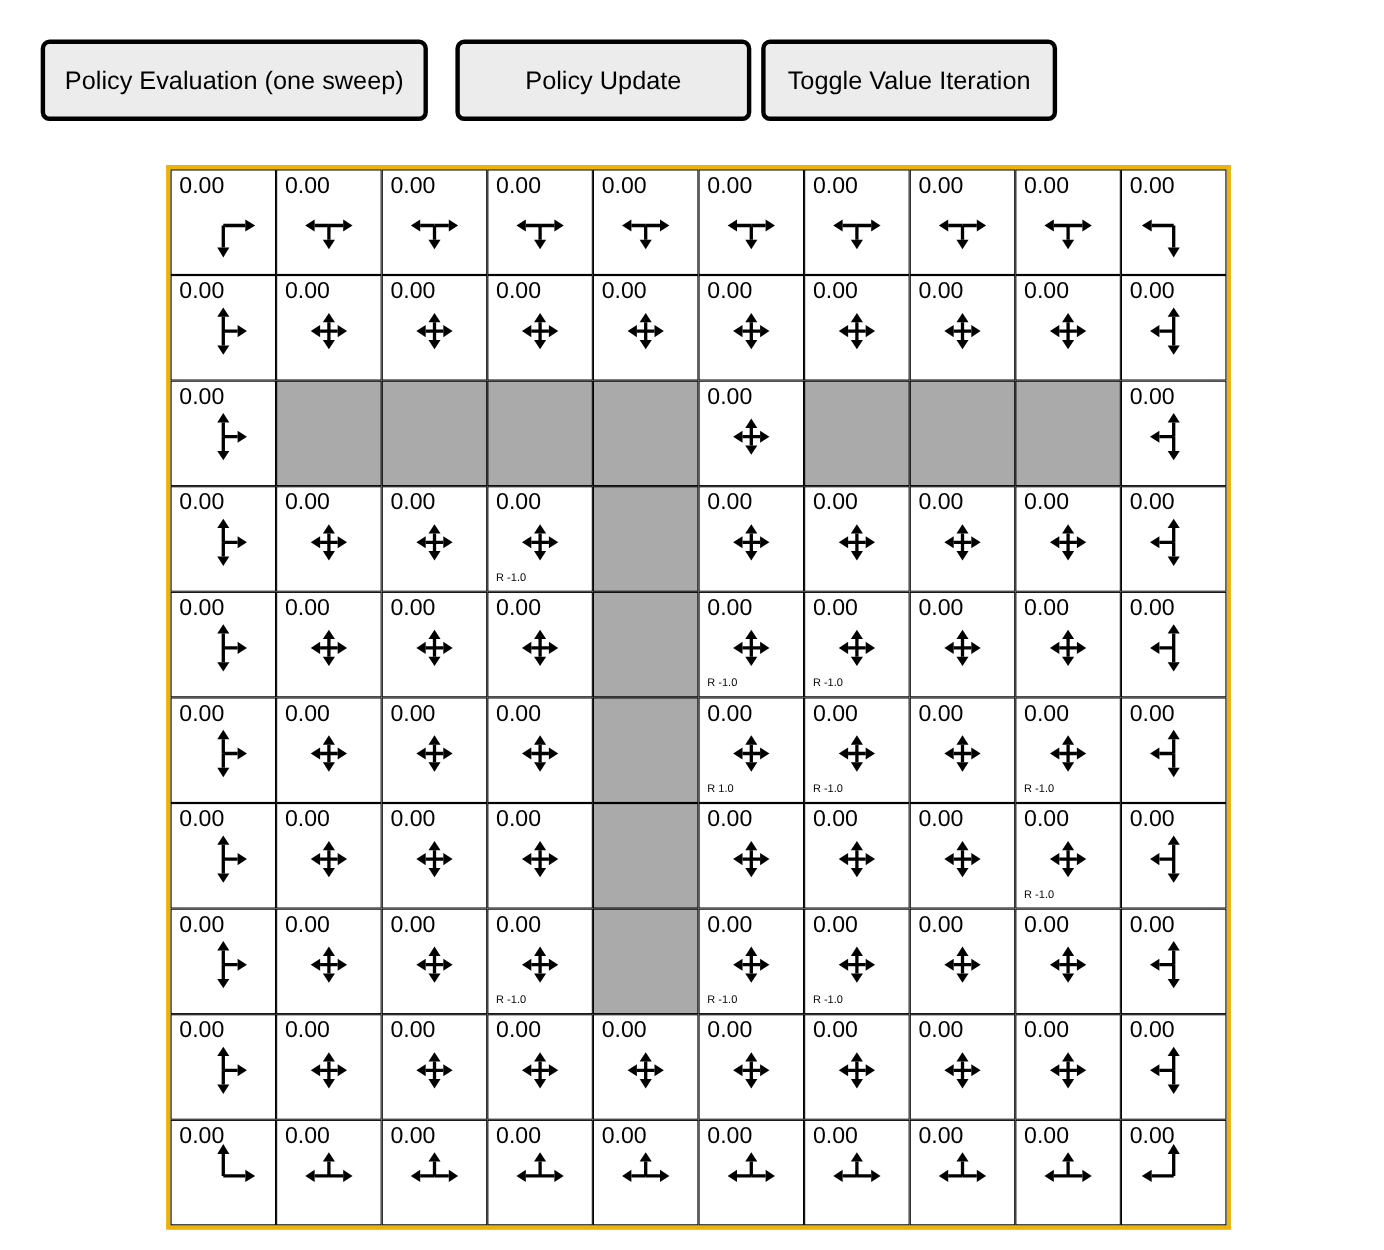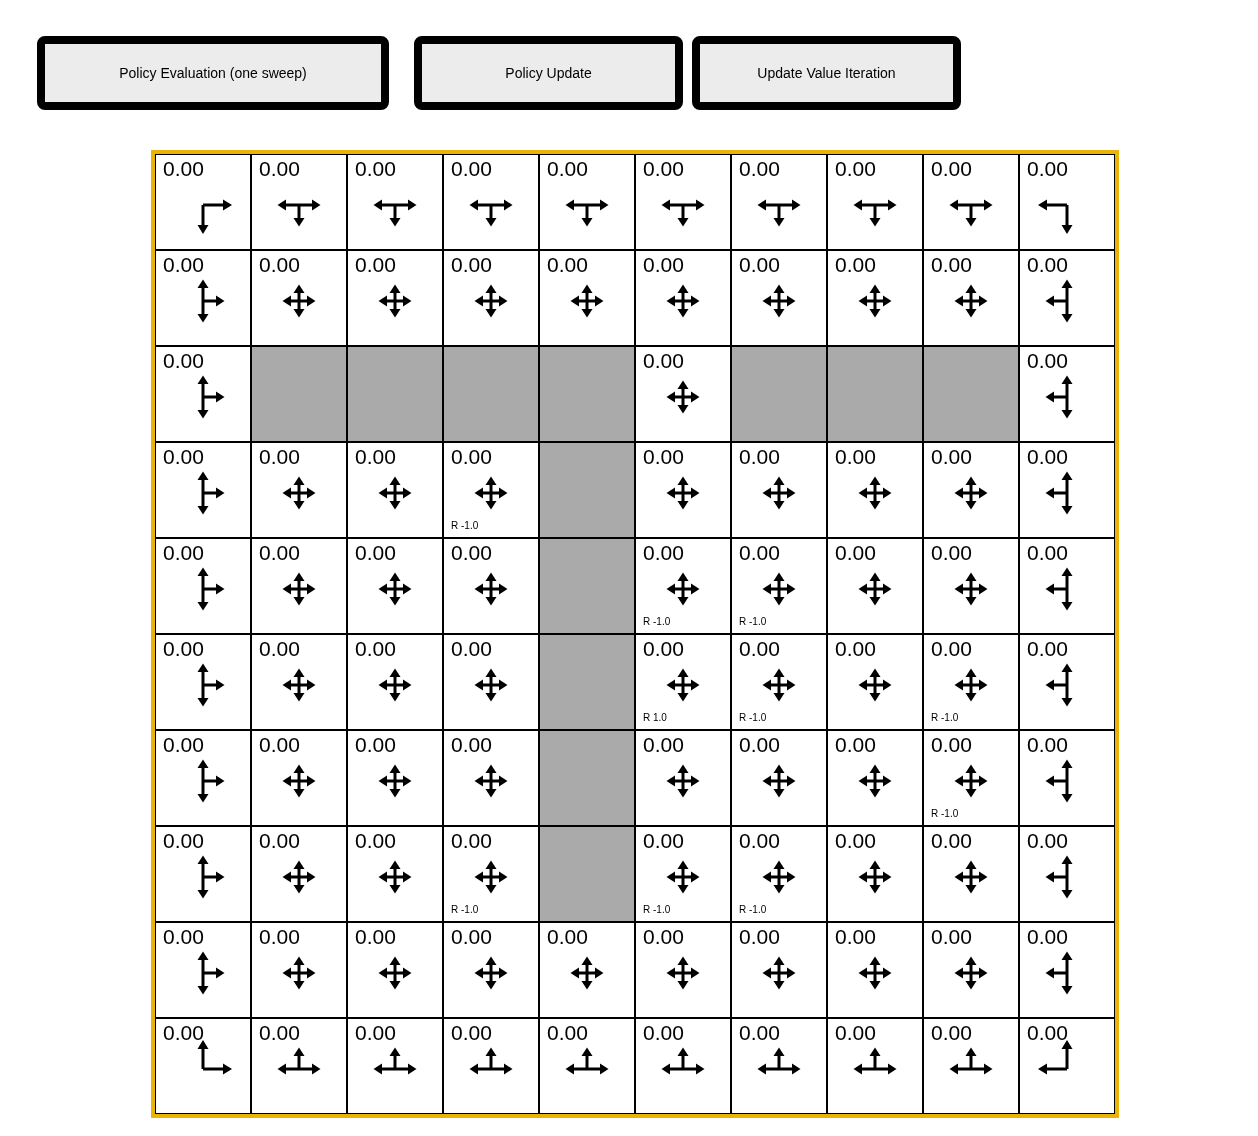--- a/index.html
+++ b/index.html
@@ -15,24 +15,24 @@
   .toolbar {
     position: absolute;
     left: 37px;
     top: 36px;
     display: flex;
     gap: 9px;
   }
   .btn {
     height: 74px;
     background: #ececec;
-    border: 8px solid #000000;
+    border: 4px solid #000000;
     border-radius: 8px;
     font-family: "Liberation Sans", sans-serif;
-    font-size: 14px;
+    font-size: 23px;
     color: #000;
     display: flex;
     align-items: center;
     justify-content: center;
     box-sizing: border-box;
     cursor: pointer;
     padding: 0;
   }
   .btn-1 { width: 352px; }
   .btn-2 { width: 269px; margin-left: 16px; }
@@ -78,21 +78,21 @@
     width: 100%; height: 100%;
     pointer-events: none;
   }
 </style>
 </head>
 <body>
 
 <div class="toolbar">
   <button class="btn btn-1">Policy Evaluation (one sweep)</button>
   <button class="btn btn-2">Policy Update</button>
-  <button class="btn btn-3">Update Value Iteration</button>
+  <button class="btn btn-3">Toggle Value Iteration</button>
 </div>
 
 <div class="gridwrap">
     <div class="cell">
       <span class="val">0.00</span>
       <svg viewBox="0 0 94 94" class="arrows">
         <line x1="47" y1="50" x2="47" y2="70" stroke="#000000" stroke-width="3"></line>
         <polygon points="47,79 41.5,70 52.5,70" fill="#000000"></polygon>
         <line x1="47" y1="50" x2="67" y2="50" stroke="#000000" stroke-width="3"></line>
         <polygon points="76,50 67,55.5 67,44.5" fill="#000000"></polygon>

